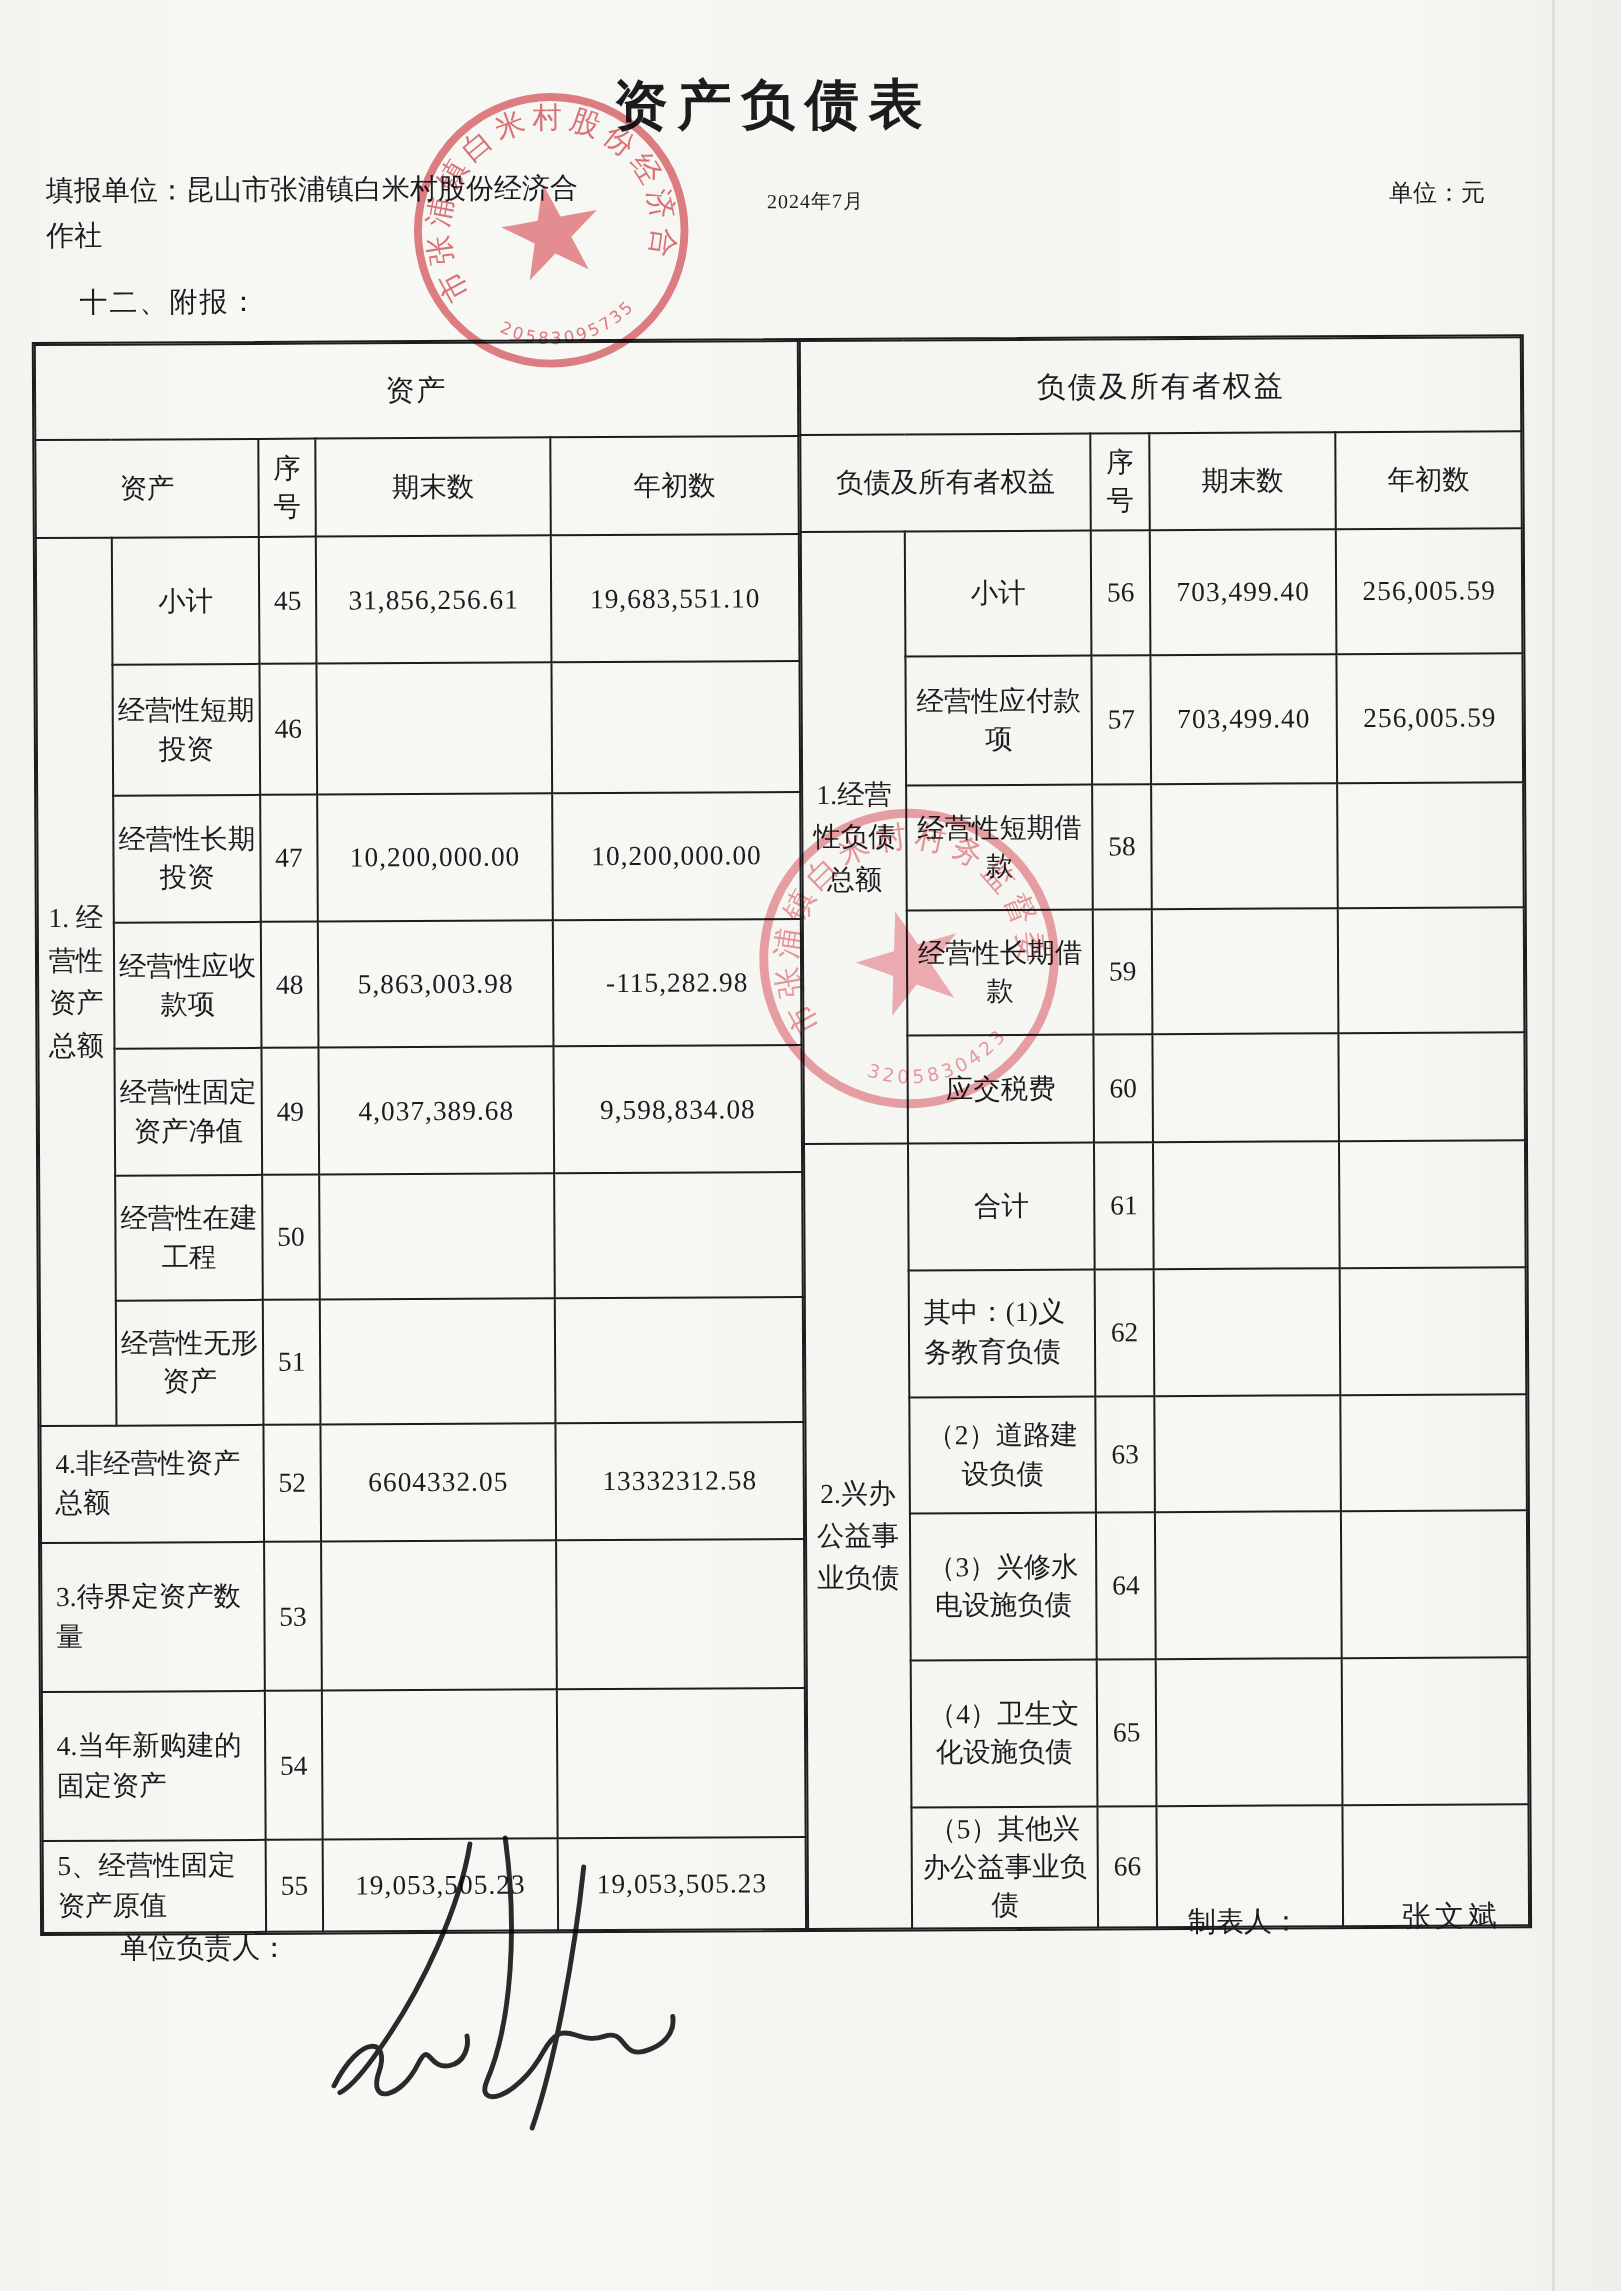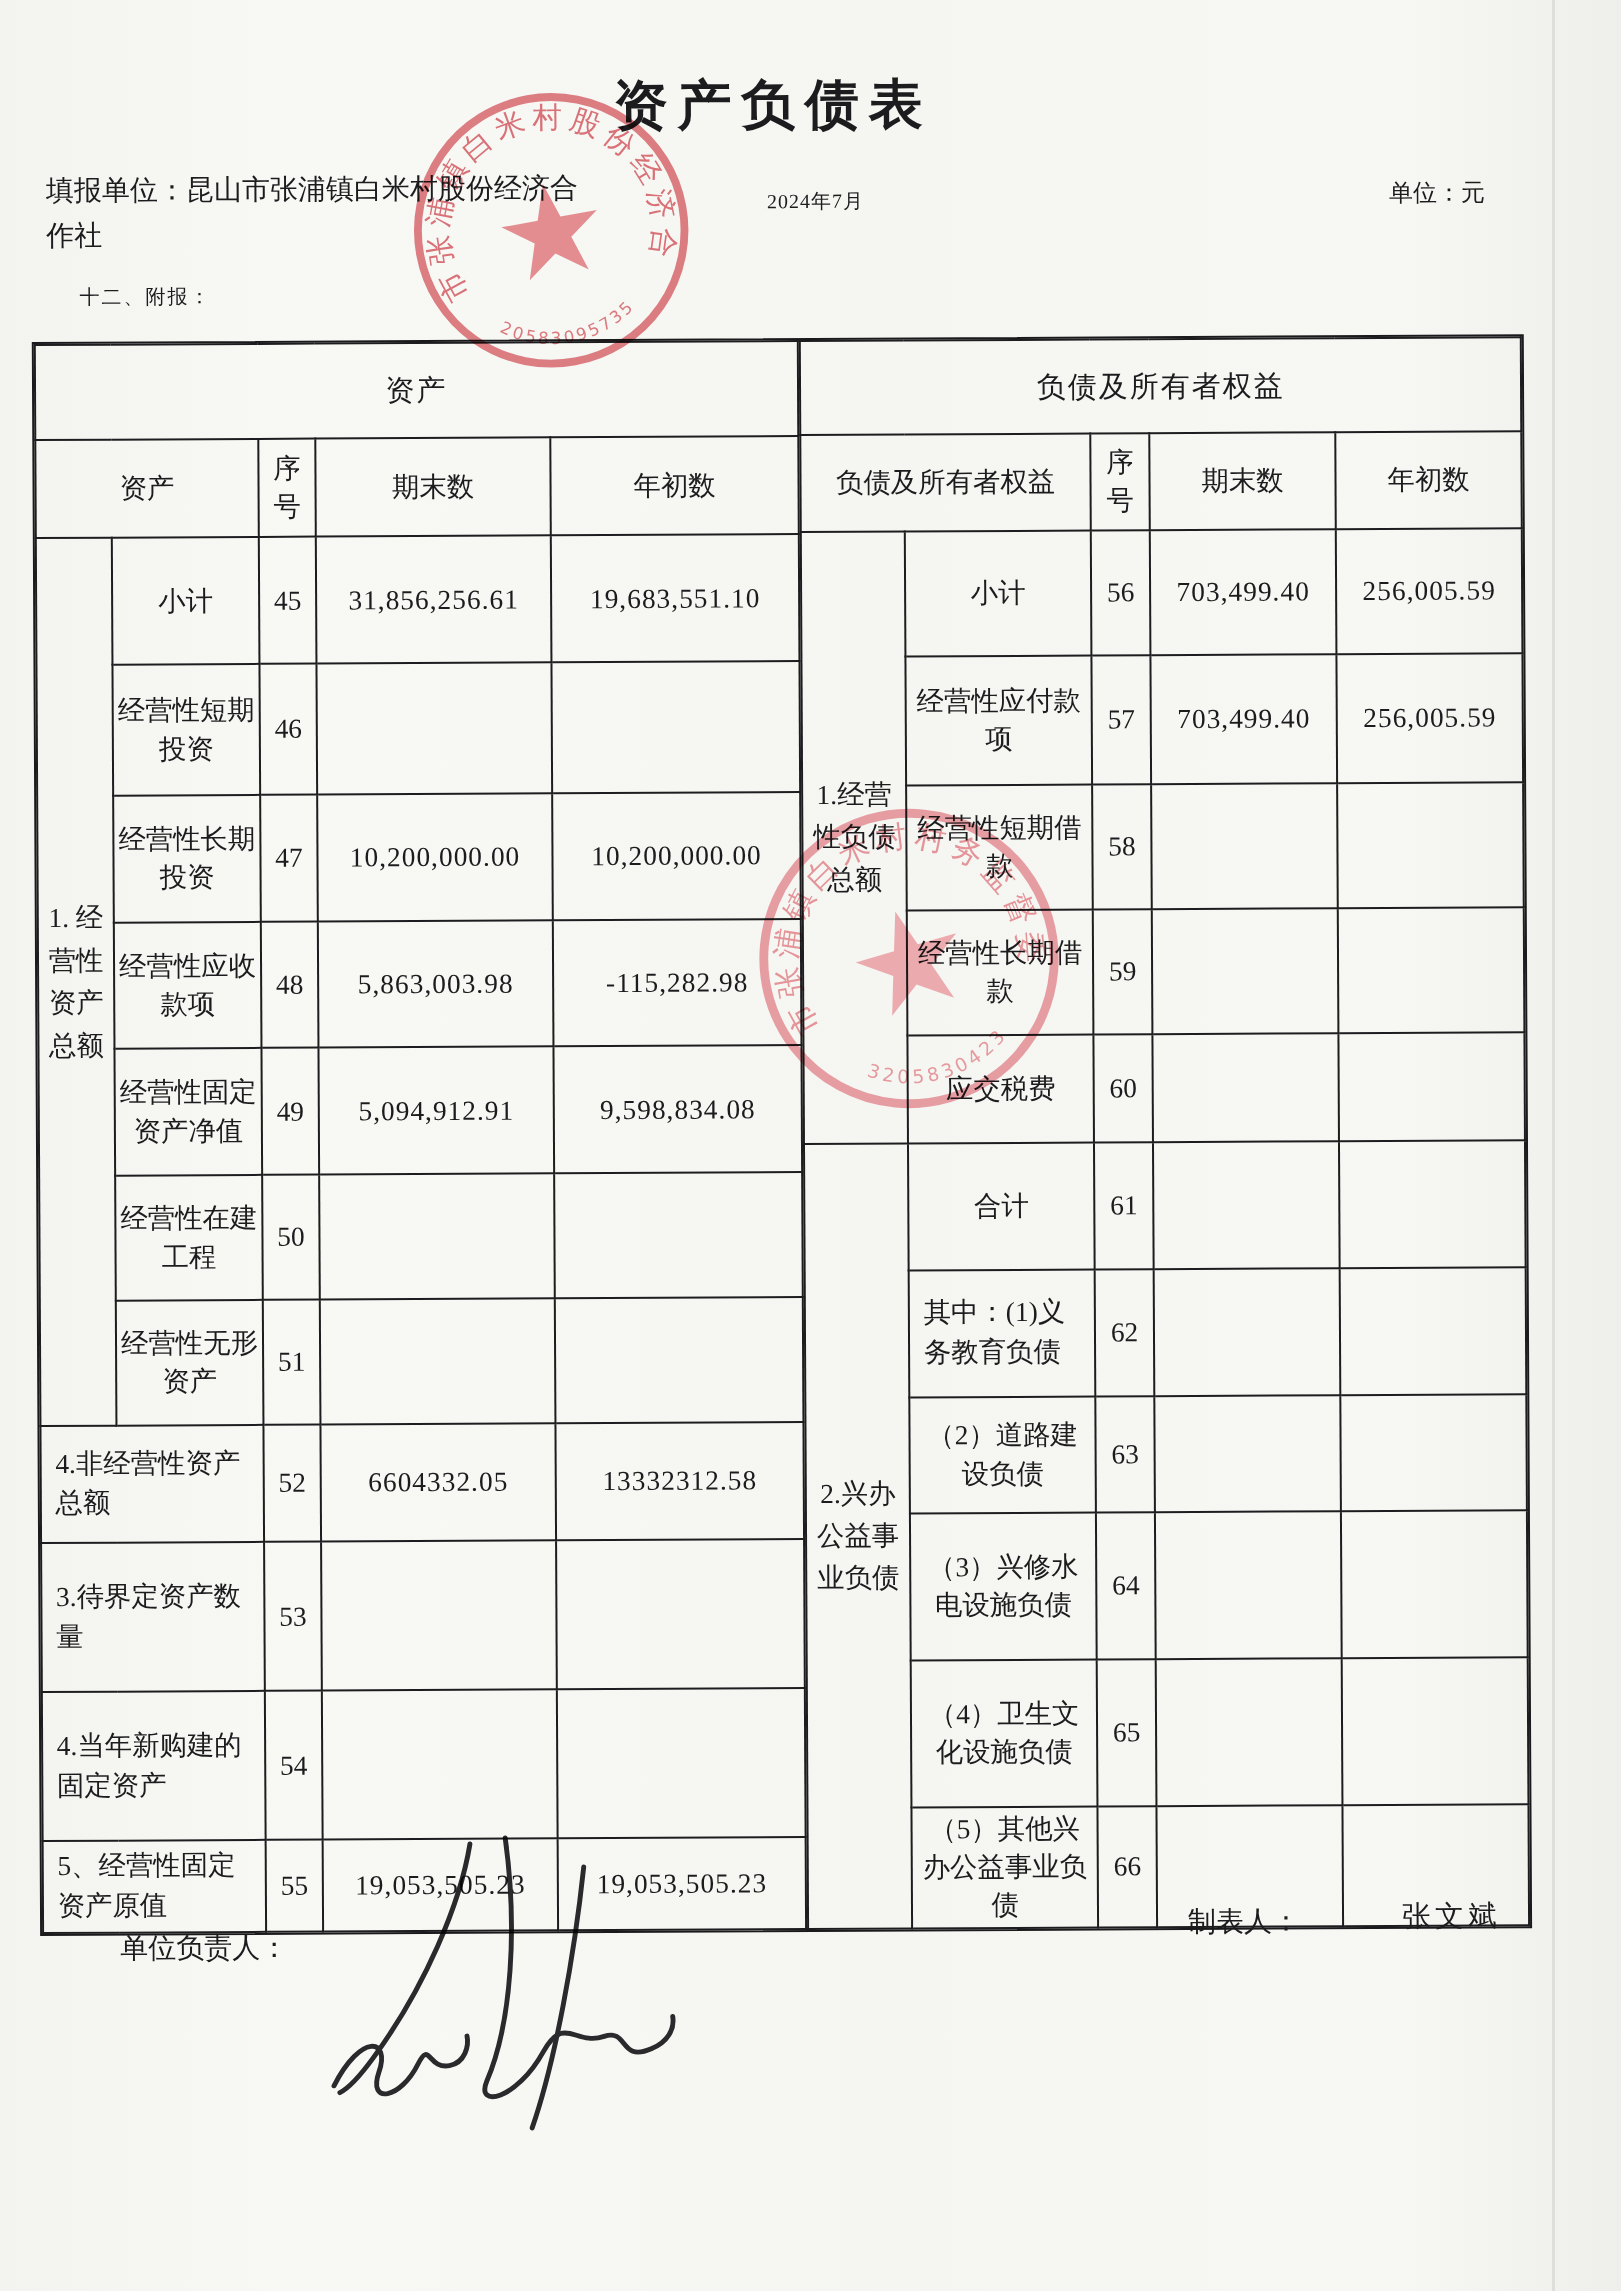--- a/index.html
+++ b/index.html
@@ -16,21 +16,21 @@
   .streak{position:absolute;left:1552px;top:0;width:2.9px;height:100%;background:rgba(185,185,180,.32)}
   .doc{position:absolute;inset:0;transform:rotate(-0.3deg)}
 
   .title{
     position:absolute;left:36px;top:69px;width:1485px;text-align:center;
     font-size:54px;font-weight:bold;letter-spacing:9.8px;
   }
   .meta-unit{position:absolute;left:51px;top:165px;width:534px;font-size:28px;line-height:1.6}
   .period{position:absolute;left:772px;top:188px;font-size:20px;letter-spacing:1px}
   .unit{position:absolute;left:1394px;top:180px;font-size:24px}
-  .note{position:absolute;left:84px;top:280px;font-size:20px;letter-spacing:2px}
+  .note{position:absolute;left:84px;top:280px;font-size:28px;letter-spacing:2px}
 
   .tablewrap{
     position:absolute;left:36px;top:338px;display:flex;
     border:2.9px solid #1a1a1c;background:transparent;
   }
   table{border-collapse:collapse;table-layout:fixed}
   td{
     border:2px solid #1d1d1f;text-align:center;vertical-align:middle;
     font-size:27.4px;padding:2px 3.9px;overflow:hidden;line-height:1.4;
   }
@@ -103,21 +103,21 @@
       </tr>
       <tr style="height:125px">
         <td>经营性应收款项</td>
         <td class="no">48</td>
         <td class="num">5,863,003.98</td>
         <td class="num">-115,282.98</td>
       </tr>
       <tr style="height:125px">
         <td>经营性固定资产净值</td>
         <td class="no">49</td>
-        <td class="num">5,094,912.91</td>
+        <td class="num">4,037,389.68</td>
         <td class="num">9,598,834.08</td>
       </tr>
       <tr style="height:123px">
         <td>经营性在建工程</td>
         <td class="no">50</td>
         <td class="num"></td>
         <td class="num"></td>
       </tr>
       <tr style="height:123px">
         <td>经营性无形资产</td>

